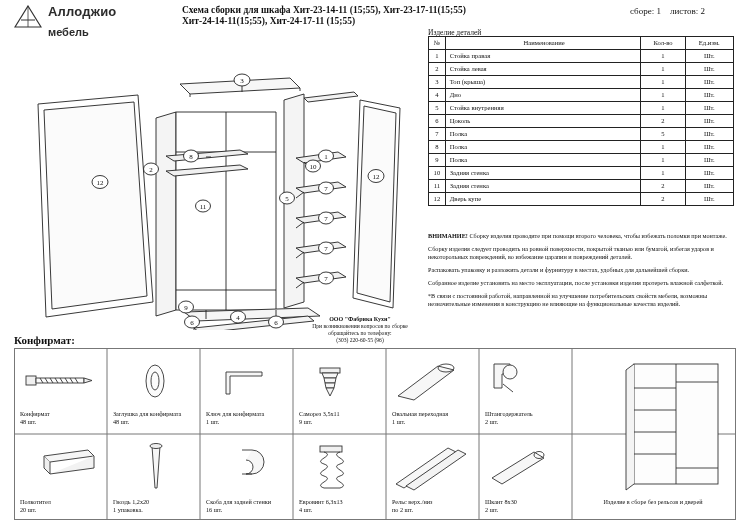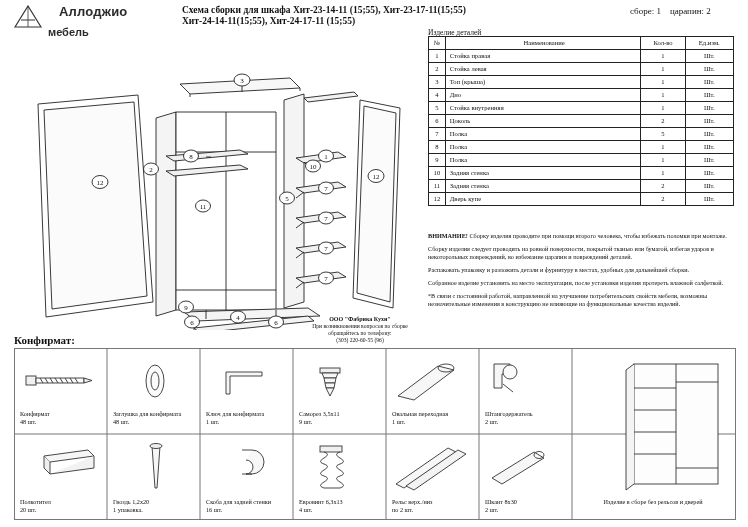--- a/index.html
+++ b/index.html
@@ -11,21 +11,21 @@
     color: #111;
     position: relative;
     overflow: hidden;
   }
   .page { position:absolute; inset:0; }
 
   
   .header { position:absolute; left:0; top:0; width:748px; height:36px; }
   .logo-box { position:absolute; left:14px; top:5px; width:28px; height:24px; }
   .logo-text { position:absolute; left:48px; top:4px; }
-  .logo-main { font-family:"Liberation Sans", sans-serif; font-weight:bold; font-size:13px; color:#2b2b2b; letter-spacing:.2px;margin-left:11px; }
+  .logo-main { font-family:"Liberation Sans", sans-serif; font-weight:bold; font-size:13px; color:#2b2b2b; letter-spacing:.2px; }
   .logo-sub { font-family:"Liberation Sans", sans-serif; font-weight:bold; font-size:11px; color:#2b2b2b; margin-top:7px; }
   .title-block { position:absolute; left:182px; top:5px; width:440px; font-size:9.5px; font-weight:bold; line-height:11px; }
   .sheet-info { position:absolute; left:630px; top:6px; font-size:9px; }
 
   
   .parts-title { position:absolute; left:428px; top:28px; font-size:7.5px; }
   table.parts { position:absolute; left:428px; top:36px; width:306px; border-collapse:collapse; font-size:6.6px; }
   table.parts th, table.parts td { border:1px solid #222; padding:0 2px; height:12.1px; line-height:12px; }
   table.parts th { font-weight:normal; text-align:center; }
   .c-num { width:16px; text-align:center; }
@@ -69,21 +69,21 @@
       <div class="logo-sub">мебель</div>
     </div>
     <div class="title-block">
       <div>Схема сборки для шкафа Хит-23-14-11 (15;55), Хит-23-17-11(15;55)</div>
       <div>Хит-24-14-11(15;55), Хит-24-17-11 (15;55)</div>
     </div>
     <div class="sheet-info">
       <span>сборе:</span>
       <span>1</span>
       &nbsp;&nbsp;
-      <span>царапин:</span>
+      <span>листов:</span>
       <span>2</span>
     </div>
   </div>
 
   <div class="parts-title">Изделие деталей</div>
   <table class="parts">
     <thead>
       <tr>
         <th class="c-num">№</th>
         <th class="c-name">Наименование</th>

